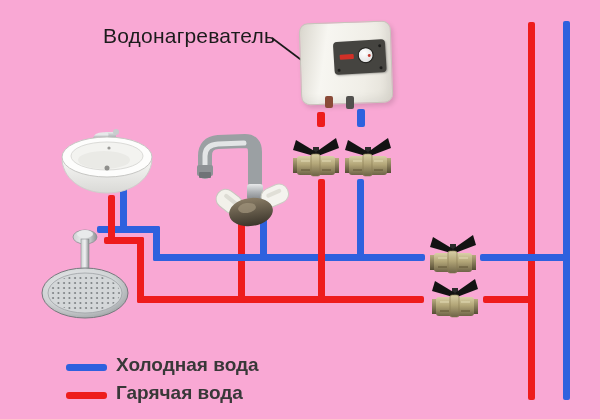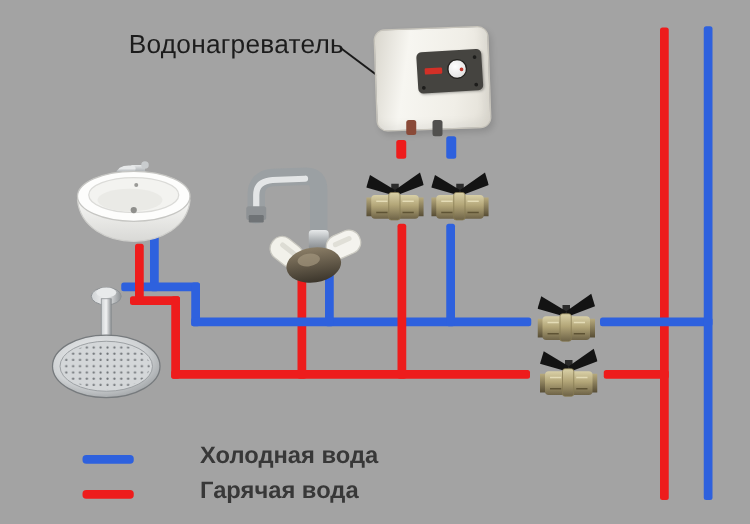--- a/index.html
+++ b/index.html
@@ -1,20 +1,20 @@
 <!DOCTYPE html>
 <html style="--cold: #2e61de; --hot: #ee1c1c;"><head>
 <meta charset="utf-8">
 <style>
   html,body{margin:0;padding:0;background:#fff;}
-  .canvas{position:relative;width:600px;height:419px;background:#a3a3a3;overflow:hidden;
+  .canvas{position:relative;width:600px;height:419px;background:#f9a8d4;overflow:hidden;
           font-family:"Liberation Sans", sans-serif;}
   
   .title{position:absolute;left:103px;top:24px;font-size:21px;color:#1c1c1c;letter-spacing:.2px;}
-  .legend-label{position:absolute;font-size:19px;font-weight:bold;color:#383838;line-height:21px;margin-left:44px;}
+  .legend-label{position:absolute;font-size:19px;font-weight:bold;color:#383838;line-height:21px;}
   
   .pipe{position:absolute;border-radius:2px;}
   .hot{background:var(--hot,#ee1c1c);}
   .cold{background:var(--cold,#2e61de);}
   .swatch{position:absolute;height:7px;width:41px;border-radius:3px;}
   
   .heater{position:absolute;left:300px;top:22px;width:90px;height:80px;border-radius:9px;
           background:linear-gradient(100deg,#d9d6cd,#f7f6f1 28%,#f0eee7 70%,#e2dfd6);
           border:1px solid #c7c4bb;transform:rotate(-2deg);
           box-shadow:2px 3px 5px rgba(0,0,0,.13), inset -4px -4px 8px rgba(0,0,0,.06);}

